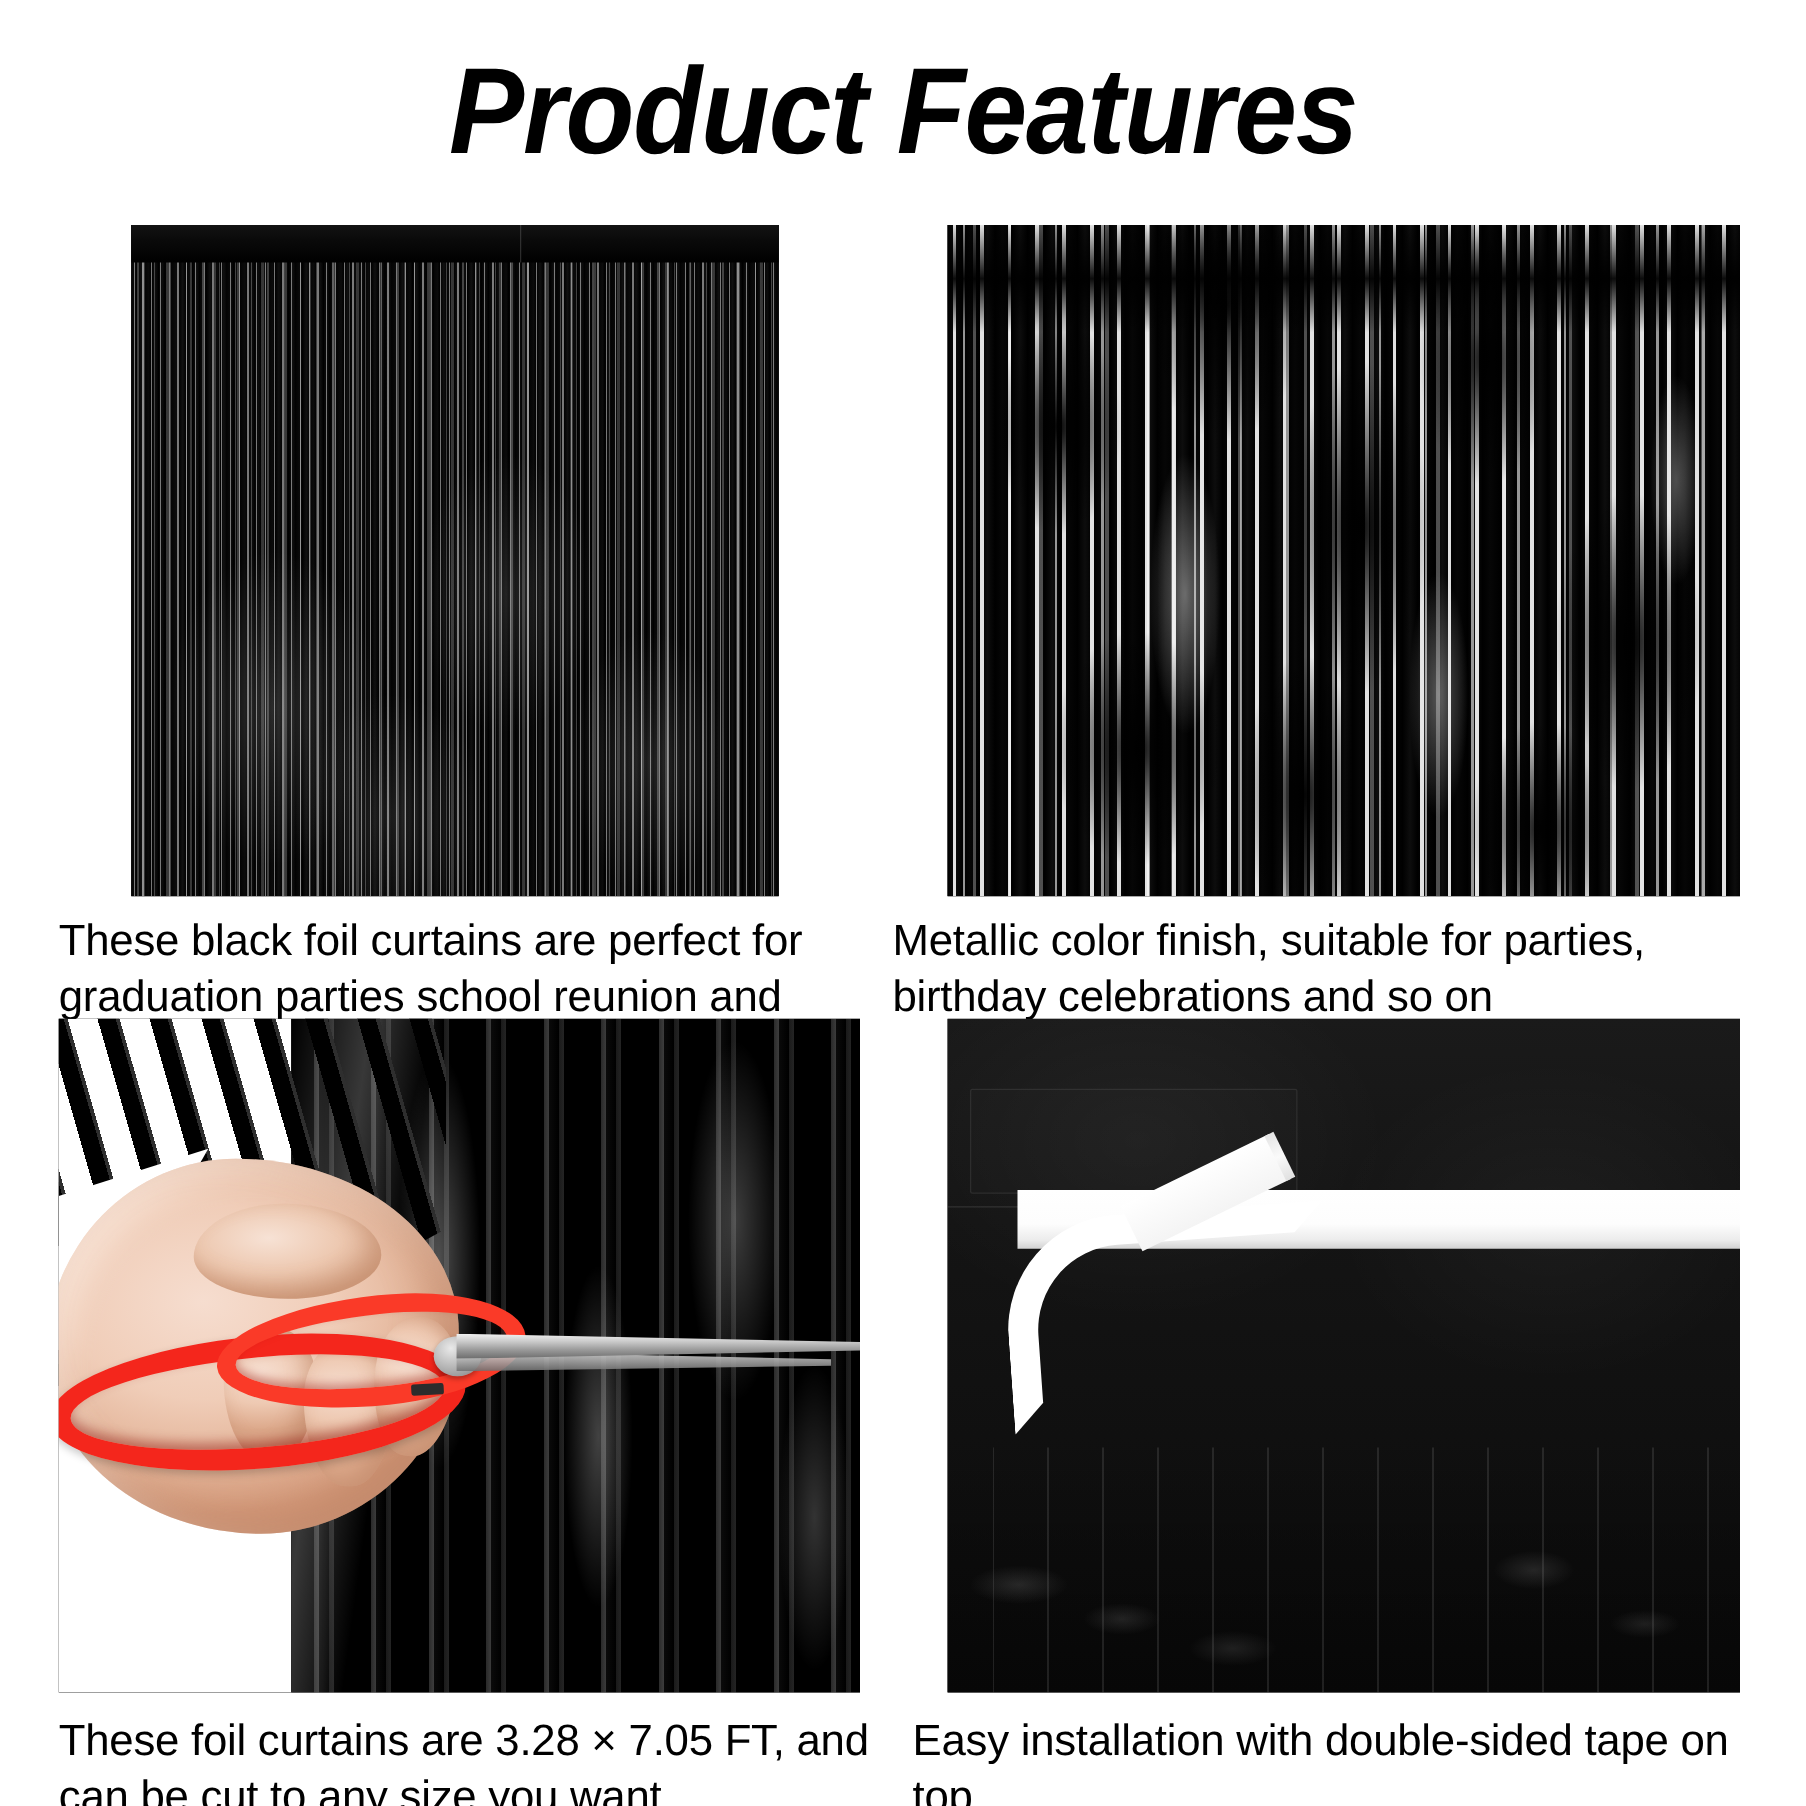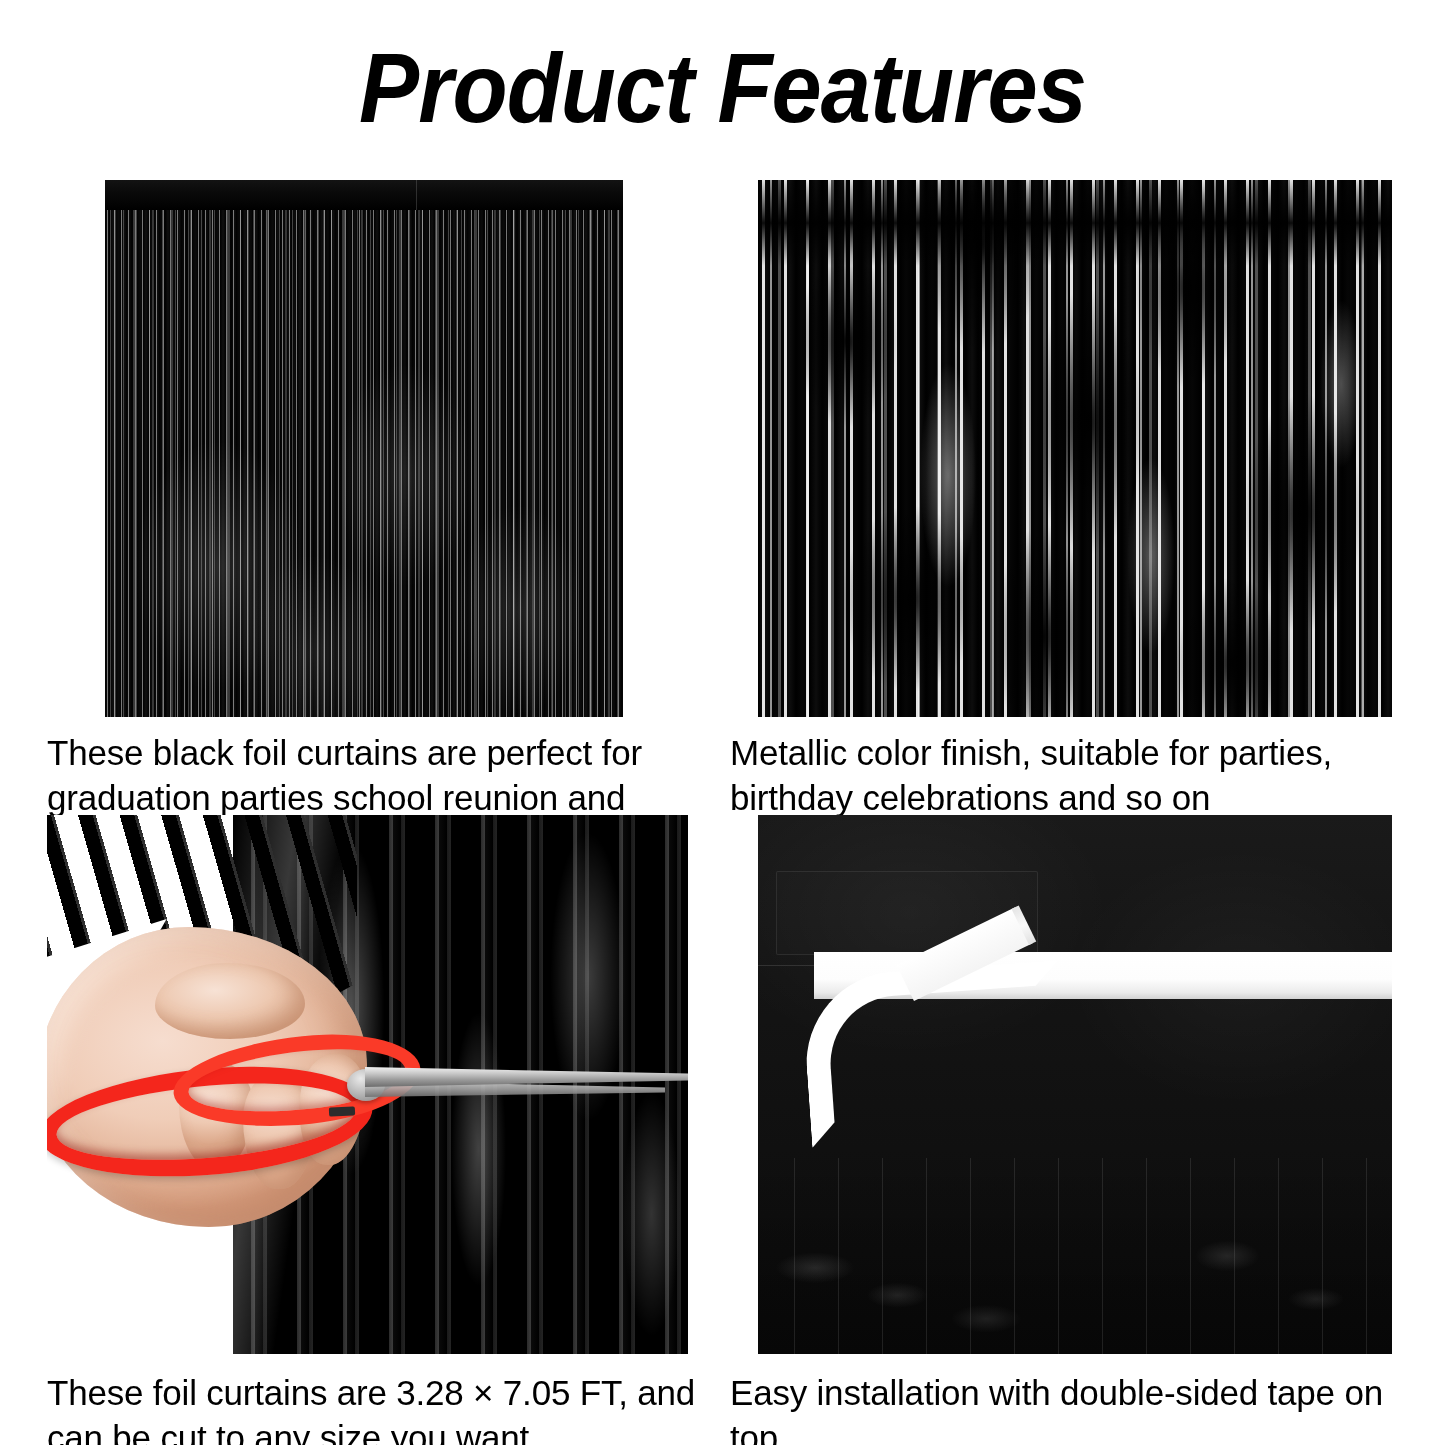--- a/index.html
+++ b/index.html
@@ -53,21 +53,21 @@
   .caption {
     position: absolute;
     color: #000000;
     font-family: "Liberation Sans", sans-serif;
     font-size: 35px;
     line-height: 45px;
     font-weight: normal;
     letter-spacing: -0.2px;
   }
   .caption-1 { left: 47px;  top: 730px;  width: 640px; }
-  .caption-2 { left: 730px; top: 730px;  width: 700px; }
+  .caption-2 { left: 714px; top: 730px;  width: 700px; }
   .caption-3 { left: 47px;  top: 1370px; width: 660px; }
   .caption-4 { left: 730px; top: 1370px; width: 700px; }
 
   
   .p1-body {
     position: absolute;
     left: 0; top: 0; right: 0; bottom: 0;
     background:
       
       repeating-linear-gradient(90deg,

